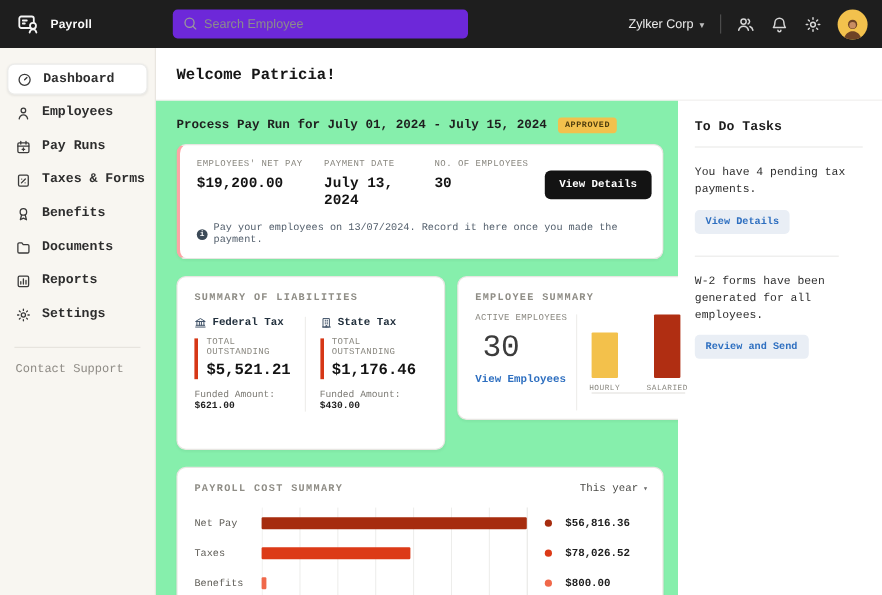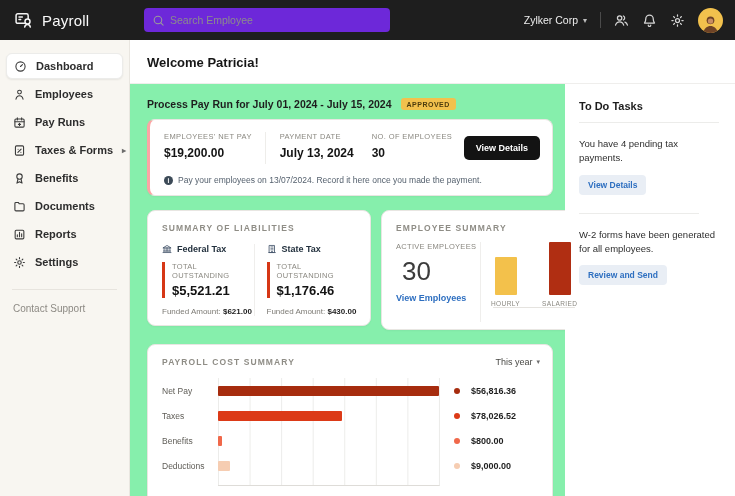--- a/index.html
+++ b/index.html
@@ -5,37 +5,37 @@
   * { margin:0; padding:0; box-sizing:border-box; }
   html,body { background:#e9e9e9; }
   body { font-family:"Liberation Sans", sans-serif; }
   .page { width:735px; height:496px; background:#fff; overflow:hidden; display:flex; flex-direction:column; position:relative; }
 
   
   .topbar { height:40px; background:#1e1e1e; display:flex; align-items:center; flex:0 0 40px; color:#fff; }
   .logo { display:flex; align-items:center; gap:8px; padding-left:14px; width:132px; flex:0 0 132px; }
   .logo-icon { width:20px; height:20px; color:#f5f5f5; display:inline-flex; }
   .logo-icon svg { width:20px; height:20px; }
-  .logo-text { font-size:15px; font-weight:400; letter-spacing:.2px; color:#fafafa; }
+  .logo-text { font-size:10px; font-weight:700; letter-spacing:.2px; color:#fafafa; }
   .searchbar { position:relative; width:246px; height:24px; margin-left:12px; }
   .searchbar input { width:100%; height:100%; background:#6d28d9; border:none; border-radius:4px; color:#cfcfcf; font-size:10.5px; padding:0 8px 0 26px; outline:none; font-family:inherit; }
   .searchbar input::placeholder { color:#8c8c8c; }
   .search-ico { position:absolute; left:8px; top:5px; width:13px; height:13px; color:#9a9a9a; }
   .search-ico svg { width:13px; height:13px; }
   .topbar-right { margin-left:auto; display:flex; align-items:center; gap:13px; padding-right:12px; }
   .org { display:flex; align-items:center; gap:5px; font-size:10.5px; color:#ededed; cursor:pointer; }
   .org .caret { font-size:8px; color:#bdbdbd; }
   .vdiv { width:1px; height:16px; background:#4b4b4b; }
   .tb-icon { width:15px; height:15px; color:#d6d6d6; display:inline-flex; cursor:pointer; }
   .tb-icon svg { width:15px; height:15px; }
   .avatar { width:25px; height:25px; border-radius:50%; background:#F2C14D; overflow:hidden; display:inline-flex; align-items:flex-end; justify-content:center; cursor:pointer; }
   .avatar svg { width:21px; height:21px; }
 
   
-  .body-row { flex:1; display:flex; min-height:0; }
+  .body-row { flex:1; display:flex; min-height:0;font-family:Liberation Mono, monospace; }
 
   
   .sidebar { width:130px; flex:0 0 130px; background:#f8f6f1; border-right:1px solid #e9e6e0; padding-top:12px; display:flex; flex-direction:column; }
   .side-item { height:26px; margin:1px 6px; padding:0 7px; display:flex; align-items:center; gap:9px; font-size:11px; font-weight:600; color:#2d2d2d; border-radius:6px; cursor:pointer; white-space:nowrap; }
   .side-item.active { background:#fff; border:1px solid #ececea; box-shadow:0 1px 2px rgba(0,0,0,.07); }
   .side-ico { width:13px; height:13px; flex:0 0 13px; color:#3a3a3a; display:inline-flex; }
   .side-ico svg { width:13px; height:13px; }
   .side-caret { margin-left:auto; font-size:8px; color:#6d6d6d; }
   .side-divider { border-top:1px solid #e7e4de; margin:13px 12px 0; }
   .contact-support { margin:13px 0 0 13px; font-size:10px; color:#8d8a84; cursor:pointer; }
@@ -59,21 +59,21 @@
   .stat-label { font-size:7.5px; letter-spacing:.4px; color:#8a8880; margin-bottom:5px; }
   .stat-value { font-size:12px; font-weight:700; color:#141414; }
   .stat-vdiv { width:1px; background:#eeedea; height:32px; margin:0 14px 0 0; }
   .btn-dark { margin-left:auto; background:#131313; color:#fff; border:none; font-size:9px; font-weight:600; padding:7px 12px; border-radius:5px; cursor:pointer; font-family:inherit; align-self:center; white-space:nowrap; }
   .payrun-note { margin-top:11px; display:flex; align-items:center; gap:5px; font-size:8.5px; color:#55616e; }
   .info-dot { width:9px; height:9px; flex:0 0 9px; border-radius:50%; background:#3c4a57; color:#fff; font-size:6.5px; font-weight:700; display:inline-flex; align-items:center; justify-content:center; font-style:normal; }
 
   
   .cards-row { display:flex; gap:10px; margin-top:14px; }
   .card-title { font-size:8.5px; font-weight:600; letter-spacing:1.1px; color:#8f8d86; }
-  .liab-card { width:224px; flex:0 0 224px; padding:12px 12px 12px 14px; height:116px; }
+  .liab-card { width:224px; flex:0 0 224px; padding:12px 12px 12px 14px; height:145px; }
   .liab-cols { display:flex; margin-top:11px; }
   .liab-col { flex:1; }
   .liab-col + .liab-col { border-left:1px solid #efeeec; padding-left:12px; }
   .liab-name { display:flex; align-items:center; gap:5px; font-size:9px; font-weight:700; color:#23313e; }
   .liab-ico { width:10px; height:10px; color:#44566b; display:inline-flex; }
   .liab-ico svg { width:10px; height:10px; }
   .outstanding { margin-top:8px; border-left:3px solid #D63716; padding-left:7px; }
   .out-label { font-size:7.5px; letter-spacing:.3px; color:#8a8880; margin-bottom:3px; }
   .out-amt { font-size:13px; font-weight:700; color:#131313; }
   .funded { margin-top:9px; font-size:8px; color:#7d7b75; }

